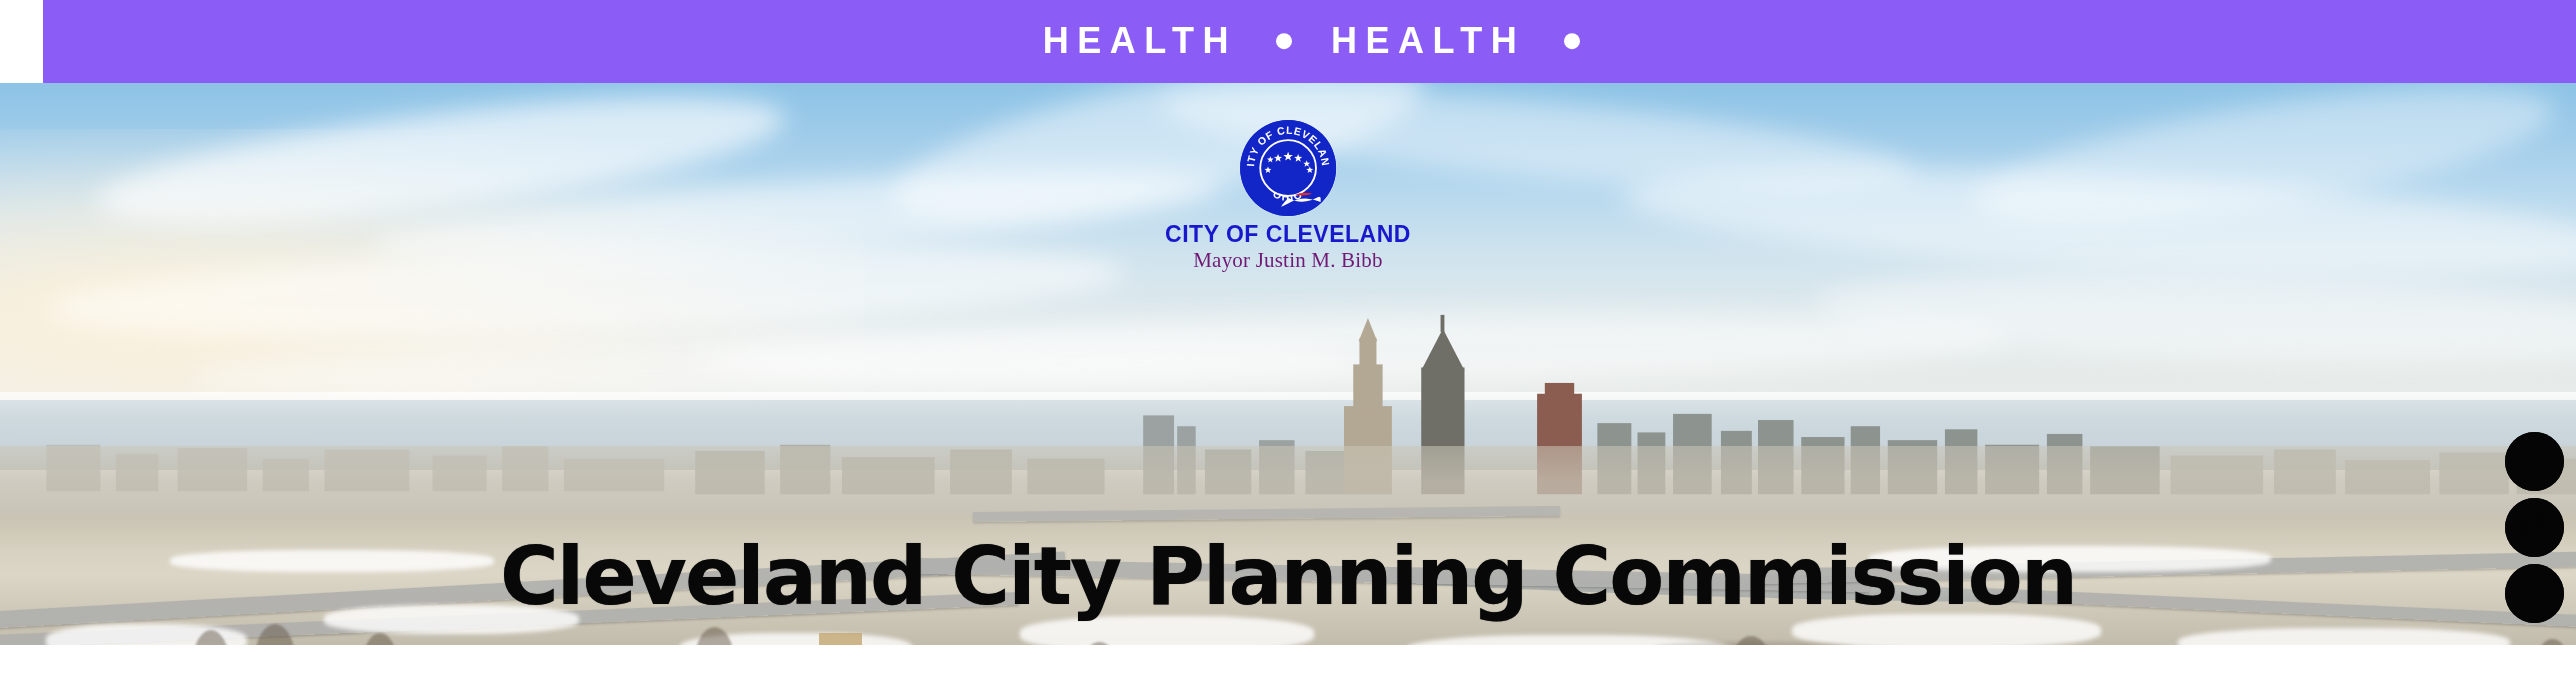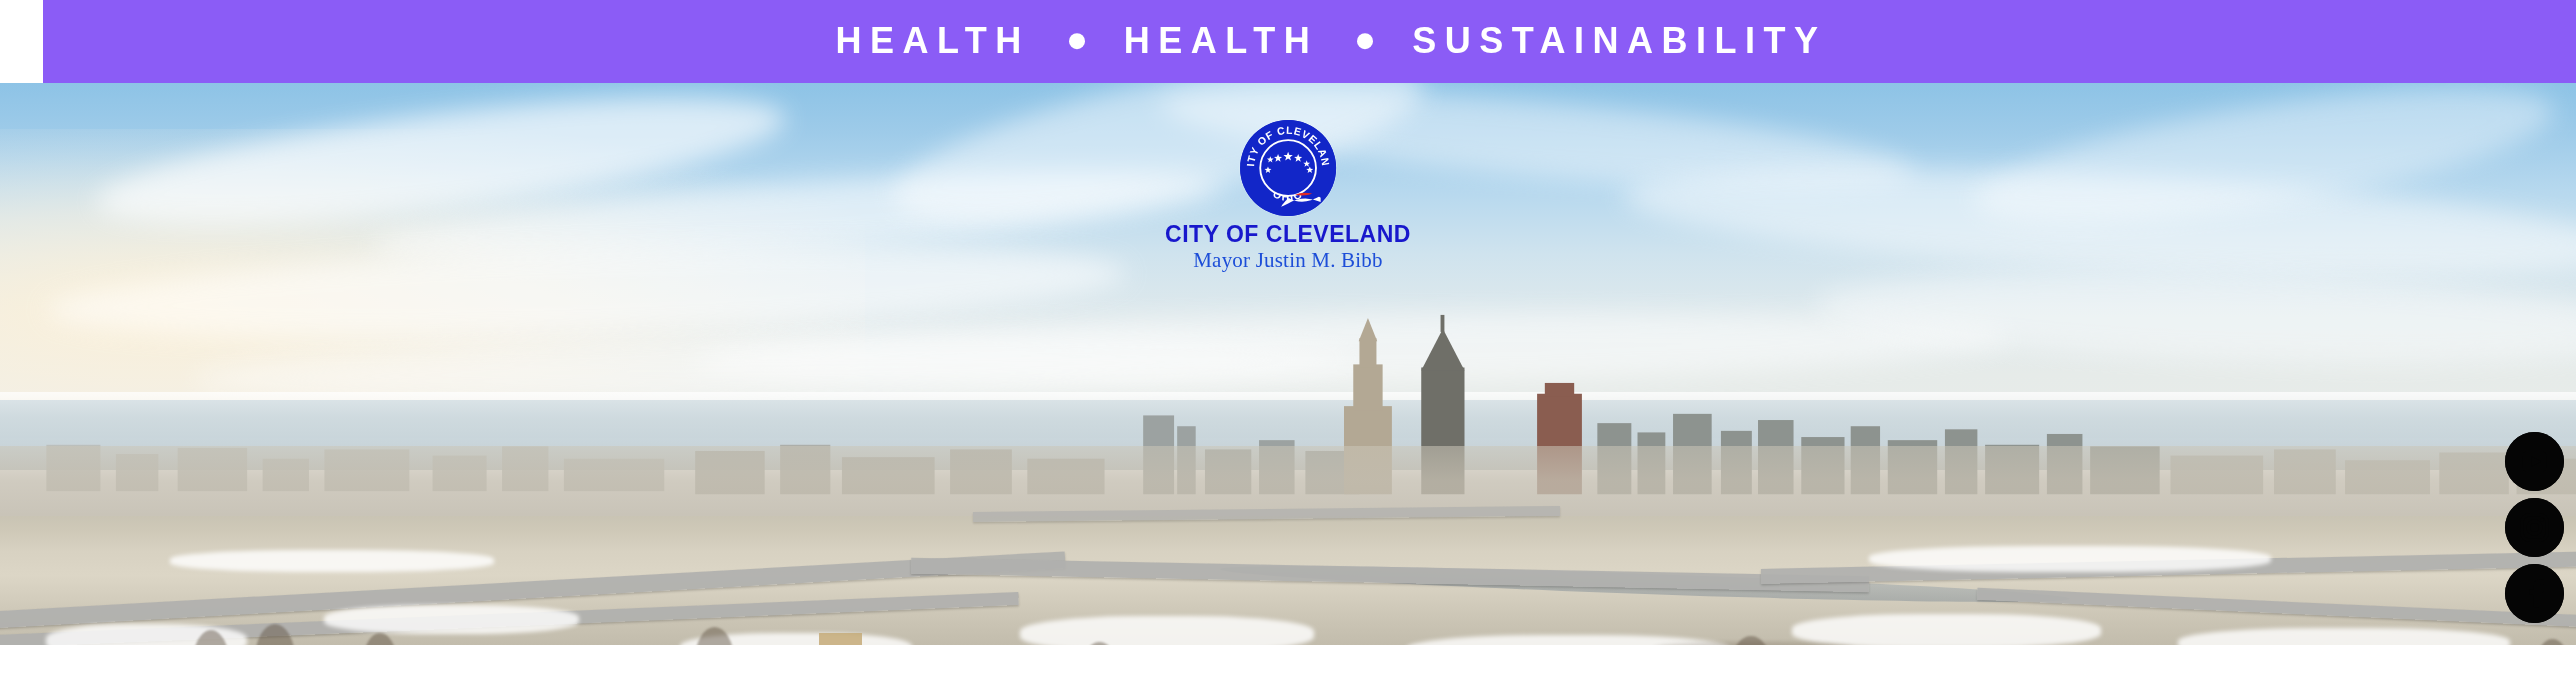--- a/index.html
+++ b/index.html
@@ -146,21 +146,21 @@
   .seal svg{ display:block; }
   .org-name{
     margin-top:6.2px;
     color:#1818cc;
     font-family:"Liberation Sans", sans-serif;
     font-weight:700; font-size:23px; letter-spacing:0.5px;
     white-space:nowrap; line-height:1.05;
   }
   .mayor-name{
     margin-top:3.1px;
-    color:#1d4ed8;
+    color:#701a75;
     font-family:"Liberation Serif", serif;
     font-weight:400; font-size:21px; letter-spacing:0.2px;
     white-space:nowrap; line-height:1.05;
   }
 
   
   .main-title{
     position:absolute; left:50%; top:454px; transform:translateX(-50%);
     color:#080808;
     font-family:"DejaVu Sans", sans-serif;
@@ -197,21 +197,20 @@
 <body>
 
 <div id="page">
 
   <div class="tagline-bar">
     <div class="tagline-inner">
       <span class="tagline-word">HEALTH</span>
       <span class="tagline-dot"></span>
       <span class="tagline-word">HEALTH</span>
       <span class="tagline-dot"></span>
-      <span class="tagline-word">SUSTAINABILITY</span>
     </div>
   </div>
 
   <div class="hero">
 
     <div class="sky"></div>
     <div class="sky-glow"></div>
 
     <div class="cloud c1"></div>
     <div class="cloud c2"></div>
@@ -371,20 +370,21 @@
             <path d="M22 98 Q44 88 62 100 T104 98 L104 106 Q82 96 62 108 T22 108 Z" fill="#ffffff"></path>
             <polygon points="30,72 46,80 34,90 26,82" fill="#e02b26"></polygon>
             <polygon points="32,74 44,80 35,87 29,81" fill="#ffffff"></polygon>
           </g>
         </svg>
       </div>
       <div class="org-name">CITY OF CLEVELAND</div>
       <div class="mayor-name">Mayor Justin M. Bibb</div>
     </div>
 
+    <h1 class="main-title">Cleveland City Planning Commission</h1>
 
     <div class="social-rail">
 
       <a class="social-btn" title="YouTube">
         <svg width="59" height="59" viewBox="0 0 77 77" aria-hidden="true">
           <defs>
             <mask id="ytMask">
               <rect x="0" y="0" width="77" height="77" fill="#fff"></rect>
               <path d="M23 30.5c0-2.6 2.1-4.7 4.7-4.7h21.6c2.6 0 4.7 2.1 4.7 4.7v16c0 2.6-2.1 4.7-4.7 4.7H27.7c-2.6 0-4.7-2.1-4.7-4.7z" fill="#000"></path>
             </mask>

